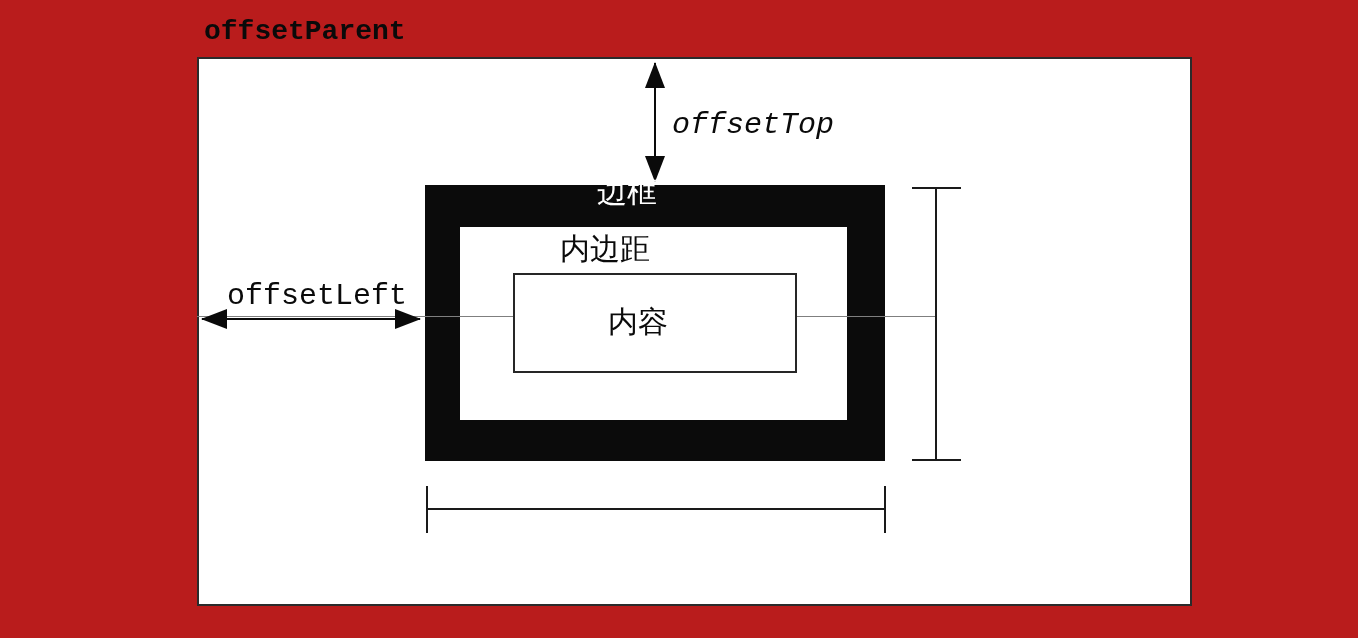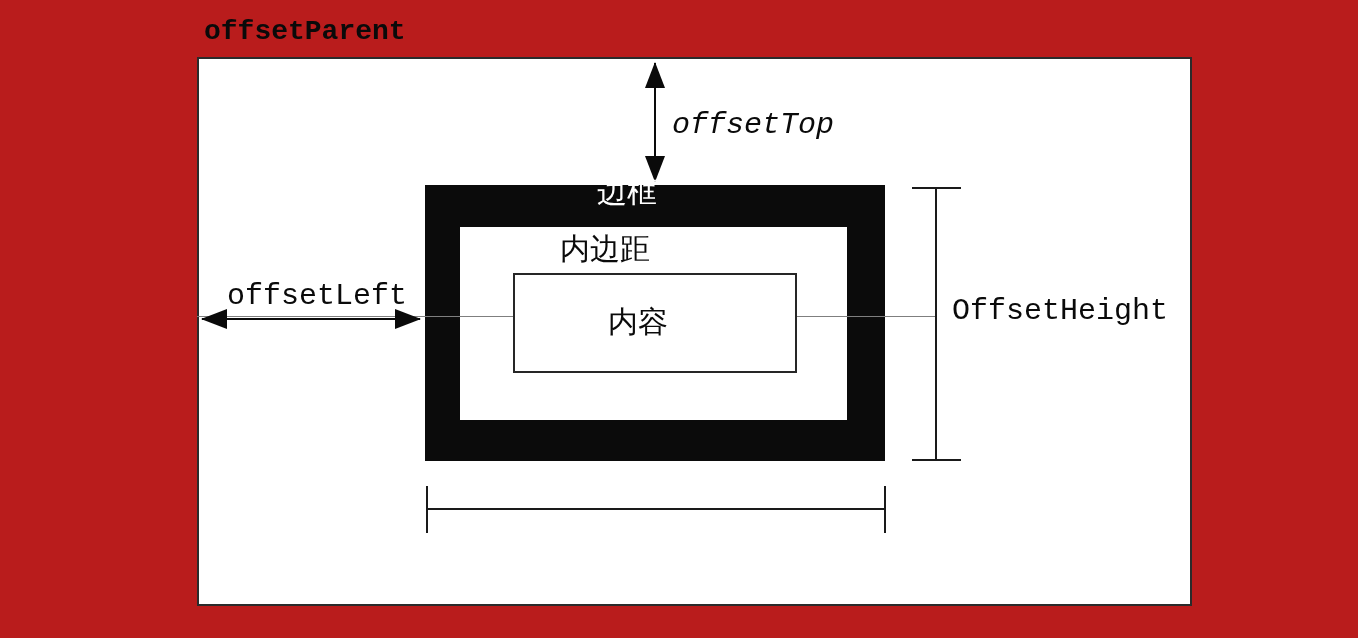--- a/index.html
+++ b/index.html
@@ -136,16 +136,15 @@
   <div id="border-label" class="abs cjk">边框</div>
 
   <div id="padding-label" class="abs cjk">内边距</div>
 
   <div id="content-label" class="abs cjk">内容</div>
 
   <div id="offset-top-label" class="abs measure-label">offsetTop</div>
 
   <div id="offset-left-label" class="abs measure-label">offsetLeft</div>
 
-  <div id="offset-height-label" class="abs measure-label">OffsetHeight</div>
 
 
 </div>
 
 </body></html>

